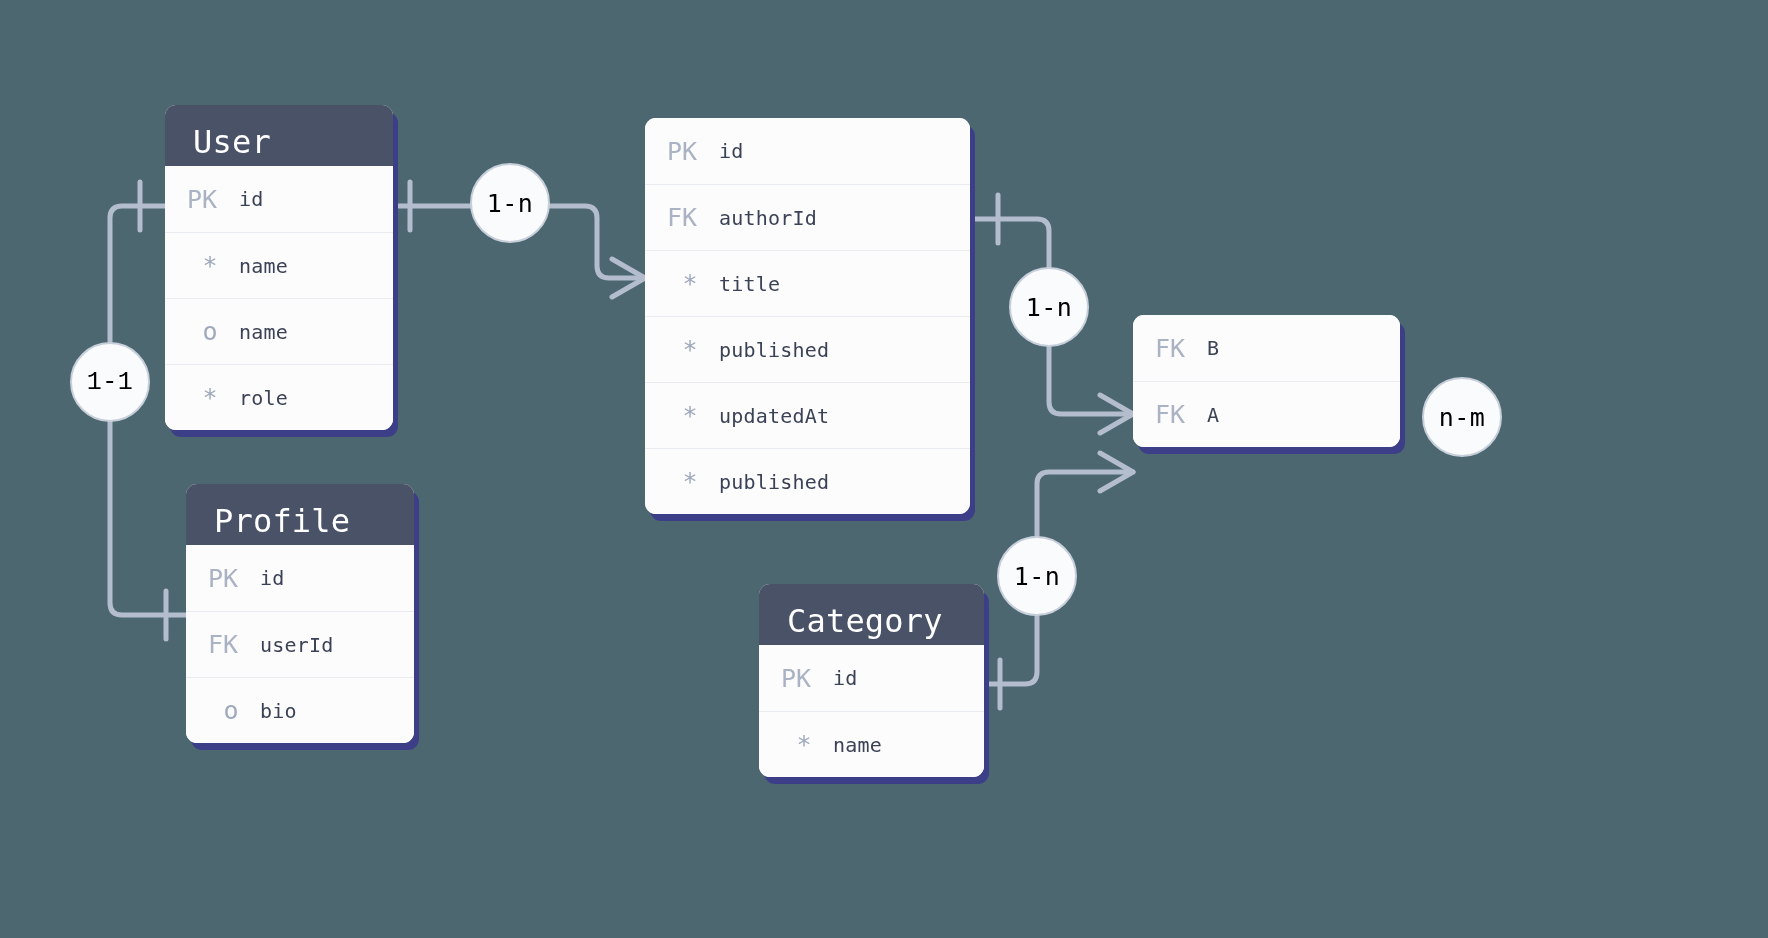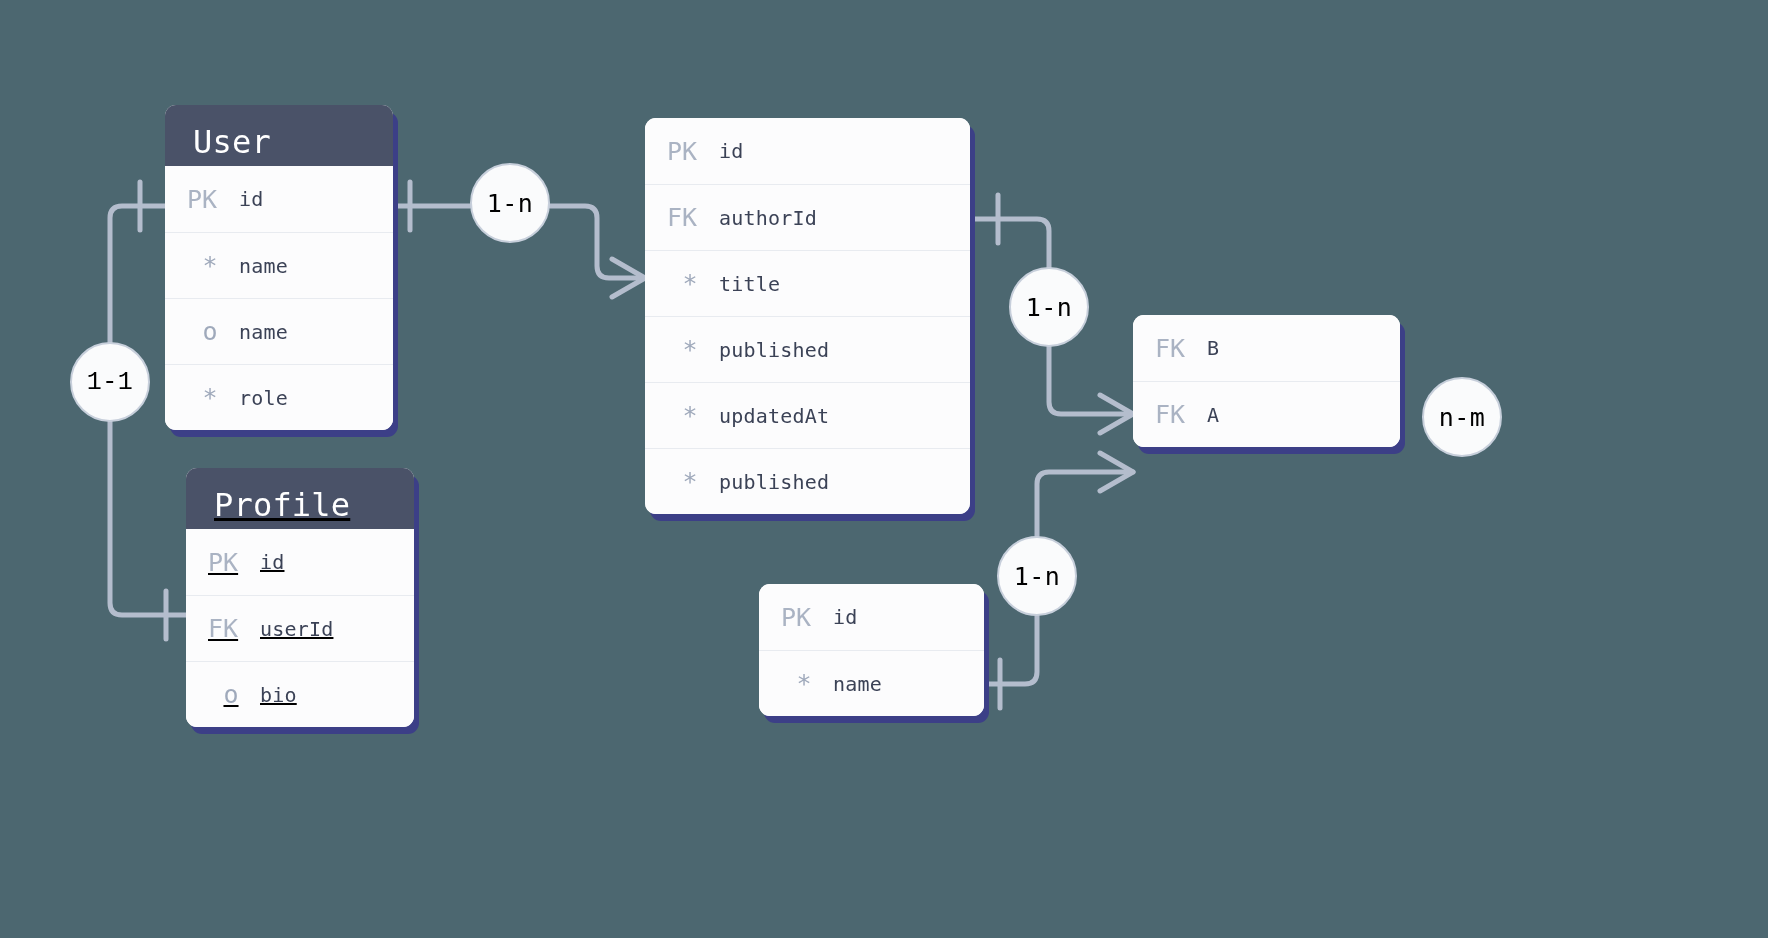--- a/index.html
+++ b/index.html
@@ -137,21 +137,21 @@
           <div class="field-row">
             <span class="field-key mark">o</span>
             <span class="field-name">name</span>
           </div>
           <div class="field-row">
             <span class="field-key mark">*</span>
             <span class="field-name">role</span>
           </div>
         </div>
       </div>
-      <div class="entity" style="left: 186px; top: 468px; width: 228px; text-decoration: underline;">
+      <div class="entity" style="left: 186px; top: 484px; width: 228px;">
         <div class="entity-header">Profile</div>
         <div class="entity-body">
           <div class="field-row">
             <span class="field-key">PK</span>
             <span class="field-name">id</span>
           </div>
           <div class="field-row">
             <span class="field-key">FK</span>
             <span class="field-name">userId</span>
           </div>
@@ -195,20 +195,21 @@
             <span class="field-key">FK</span>
             <span class="field-name">B</span>
           </div>
           <div class="field-row">
             <span class="field-key">FK</span>
             <span class="field-name">A</span>
           </div>
         </div>
       </div>
       <div class="entity" style="left: 759px; top: 584px; width: 225px;">
+        <div class="entity-header">Category</div>
         <div class="entity-body">
           <div class="field-row">
             <span class="field-key">PK</span>
             <span class="field-name">id</span>
           </div>
           <div class="field-row">
             <span class="field-key mark">*</span>
             <span class="field-name">name</span>
           </div>
         </div>

